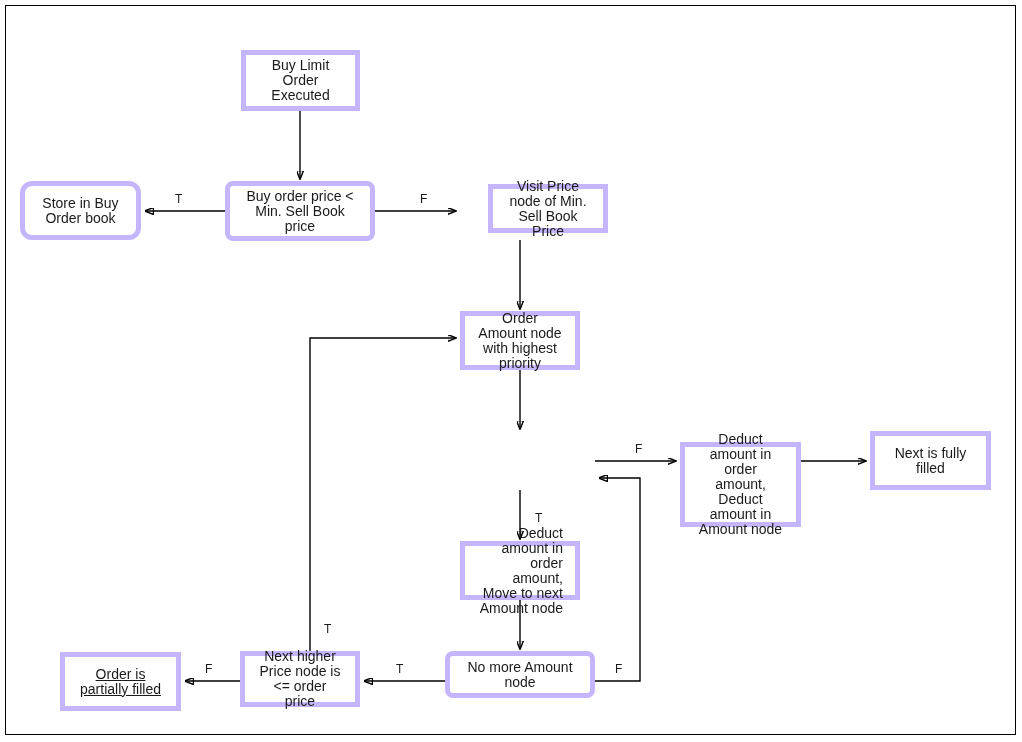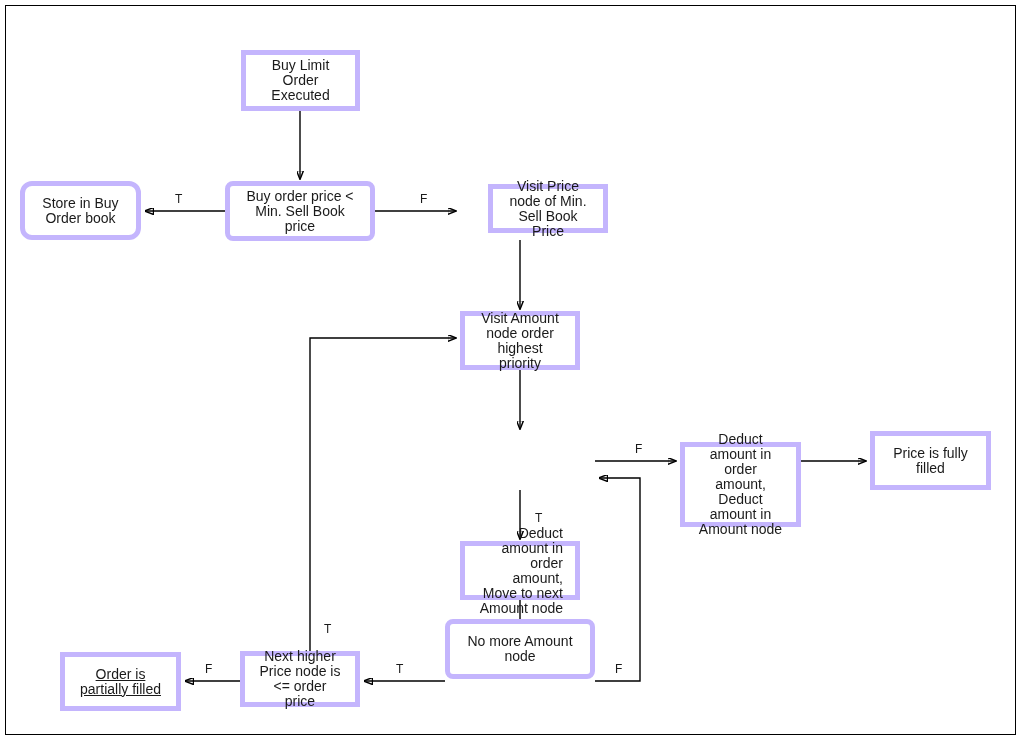--- a/index.html
+++ b/index.html
@@ -124,37 +124,37 @@
 
   <div class="node rounded" style="left:225px; top:181px; width:150px; height:60px;">
     <span>Buy order price &lt; Min. Sell Book price</span>
   </div>
 
   <div class="node" style="left:460px; top:184px; width:120px; height:49px;margin-left:28px;">
     <span>Visit Price node of Min. Sell Book Price</span>
   </div>
 
   <div class="node" style="left:460px; top:311px; width:120px; height:59px;">
-    <span>Visit Amount node order highest priority</span>
+    <span>Order Amount node with highest priority</span>
   </div>
 
 
   <div class="node" style="left:680px; top:426px; width:121px; height:85px;margin-top:16px;">
     <span>Deduct amount in order amount, Deduct amount in Amount node</span>
   </div>
 
   <div class="node" style="left:870px; top:431px; width:121px; height:59px;">
-    <span>Price is fully filled</span>
+    <span>Next is fully filled</span>
   </div>
 
   <div class="node" style="left:460px; top:541px; width:120px; height:59px;text-align:right;">
     <span>Deduct amount in order amount, Move to next Amount node</span>
   </div>
 
-  <div class="node rounded" style="left:445px; top:619px; width:150px; height:60px;">
+  <div class="node rounded" style="left:445px; top:651px; width:150px; height:47px;">
     <span>No more Amount node</span>
   </div>
 
   <div class="node" style="left:240px; top:651px; width:120px; height:56px;">
     <span>Next higher Price node is &lt;= order price</span>
   </div>
 
   <div class="node" style="left:60px; top:652px; width:121px; height:59px;text-decoration:underline;">
     <span>Order is partially filled</span>
   </div>

